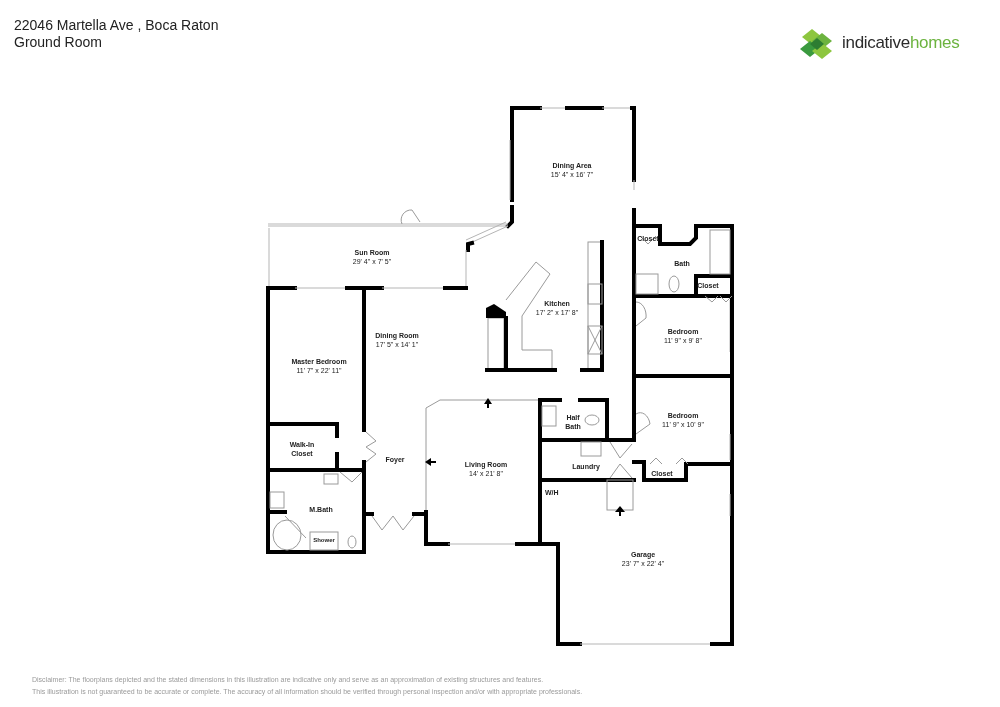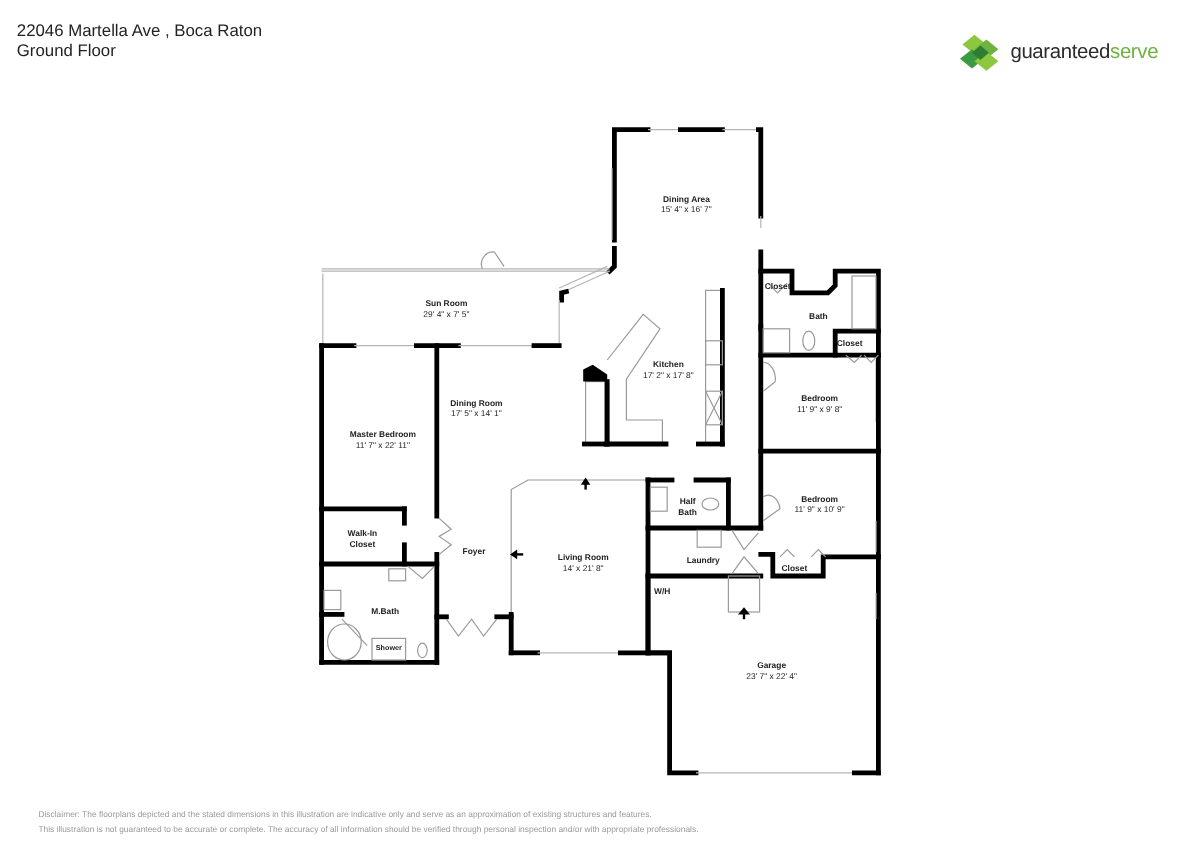--- a/index.html
+++ b/index.html
@@ -18,31 +18,31 @@
   .rname { font-size:7px; font-weight:bold; fill:#222; font-family:"Liberation Sans", sans-serif; }
   .rdim { font-size:7px; fill:#222; font-family:"Liberation Sans", sans-serif; }
   .w { stroke:#000; stroke-width:4; fill:none; stroke-linecap:square; }
   .thin { stroke:#9a9a9a; stroke-width:1; fill:none; }
   .win { stroke:#b5b5b5; stroke-width:1; fill:none; }
 </style>
 </head>
 <body>
 
 <div class="hdr" id="hdr-addr">22046 Martella Ave , Boca Raton</div>
-<div class="hdr" id="hdr-floor">Ground Floor</div>
+<div class="hdr" id="hdr-floor">Ground Room</div>
 
 <div class="logo">
   <svg width="40" height="34" viewBox="0 0 40 34" style="position:absolute;left:0;top:0">
     <polygon points="14,2 24,10 14,18 4,10" fill="#8dc63f"></polygon>
     <polygon points="24,6 34,14 24,22 14,14" fill="#6cb33f"></polygon>
     <polygon points="12,14 22,22 12,30 2,22" fill="#3a9a3f"></polygon>
     <polygon points="24,16 34,24 24,32 14,24" fill="#8dc63f"></polygon>
     <polygon points="19,11 26,17 19,23 12,17" fill="#2d7d32"></polygon>
   </svg>
-  <div class="logo-text"><span class="logo-a">guaranteed</span><span class="logo-b">serve</span></div>
+  <div class="logo-text"><span class="logo-a">indicative</span><span class="logo-b">homes</span></div>
 </div>
 
 <svg id="plan" width="1000" height="707" viewBox="0 0 1000 707">
 
   <g>
     <polyline class="w" points="512,200 512,108 540,108"></polyline>
     <line class="win" x1="540" y1="108" x2="567" y2="108"></line>
     <line class="w" x1="567" y1="108" x2="602" y2="108"></line>
     <line class="win" x1="602" y1="108" x2="632" y2="108"></line>
     <polyline class="w" points="632,108 634,108 634,180"></polyline>

